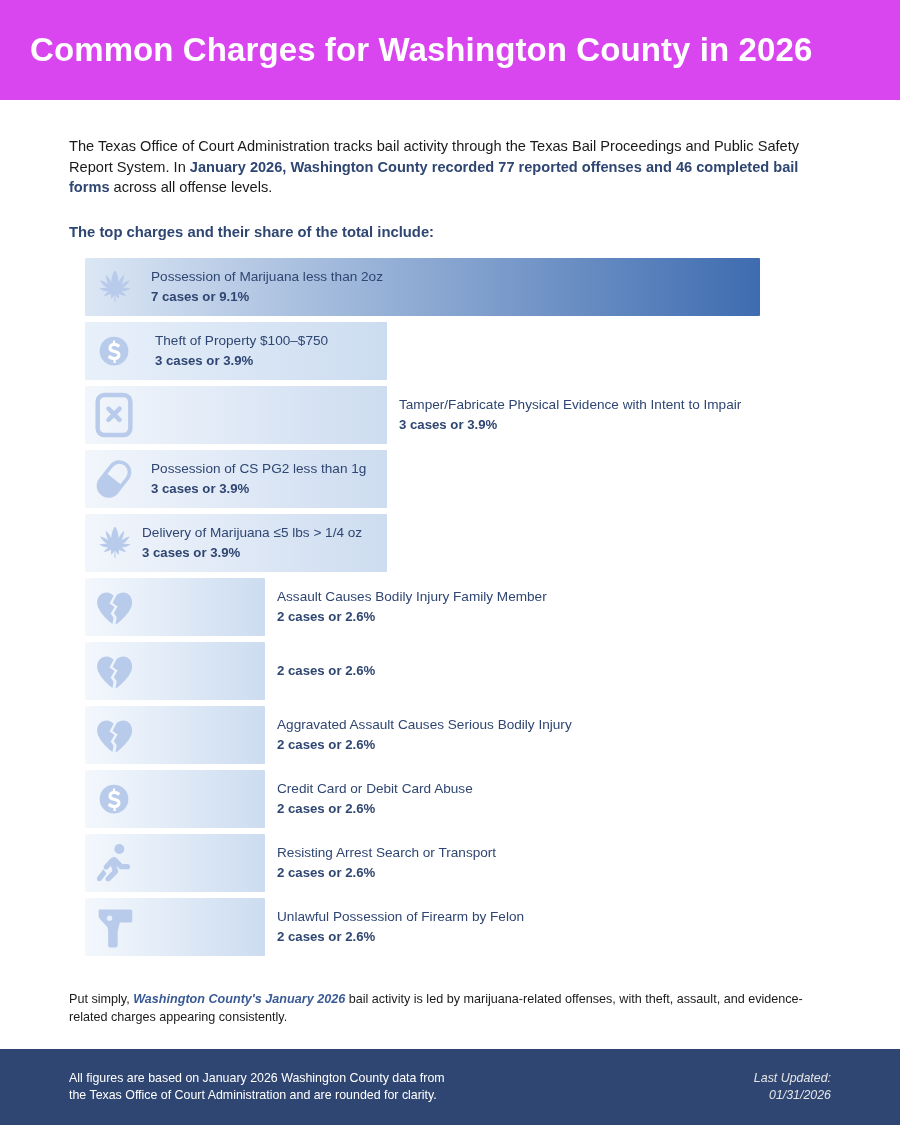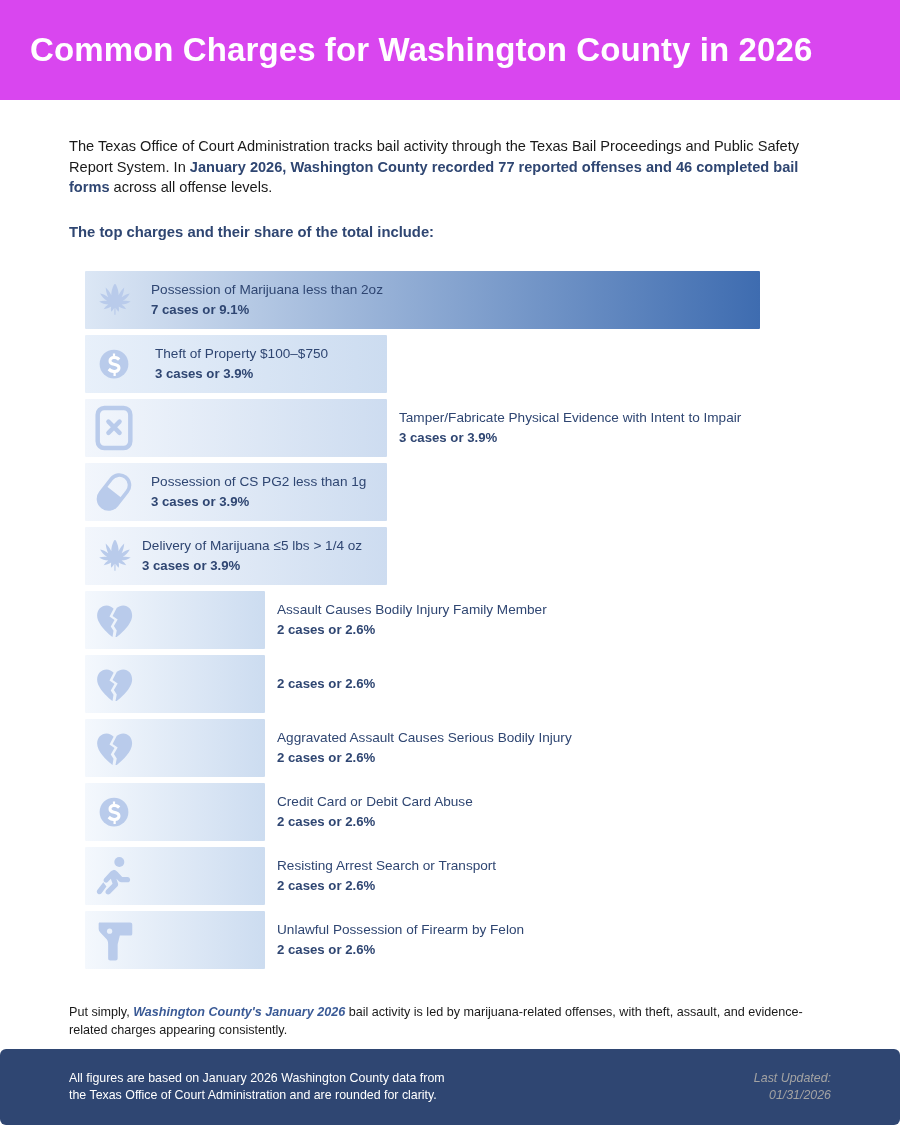--- a/index.html
+++ b/index.html
@@ -54,21 +54,21 @@
 
   .subhead {
     margin-top: 26px;
     font-size: 14.8px;
     font-weight: bold;
     color: #2f4672;
   }
 
   
   .bars {
-    margin-top: 31px;
+    margin-top: 18px;
     margin-left: 16px;
   }
   .bar-row {
     position: relative;
     height: 58px;
     margin-bottom: 6px;
   }
   .bar-fill {
     position: absolute;
     left: 0;
@@ -128,29 +128,28 @@
     left: 0;
     bottom: 0;
     width: 900px;
     height: 76px;
     background: #2f4672;
     display: flex;
     align-items: center;
     justify-content: space-between;
     padding: 0 69px;
     box-sizing: border-box;
-    border-radius: 6px;
   }
   .footer-left {
     color: #ffffff;
     font-size: 12.4px;
     line-height: 1.4;
   }
   .footer-right {
-    color: #a3a3a3;
+    color: #e5e5e5;
     font-size: 12.4px;
     font-style: italic;
     line-height: 1.4;
     text-align: right;
   }
 </style>
 </head>
 <body>
 
 <div class="header-band">

